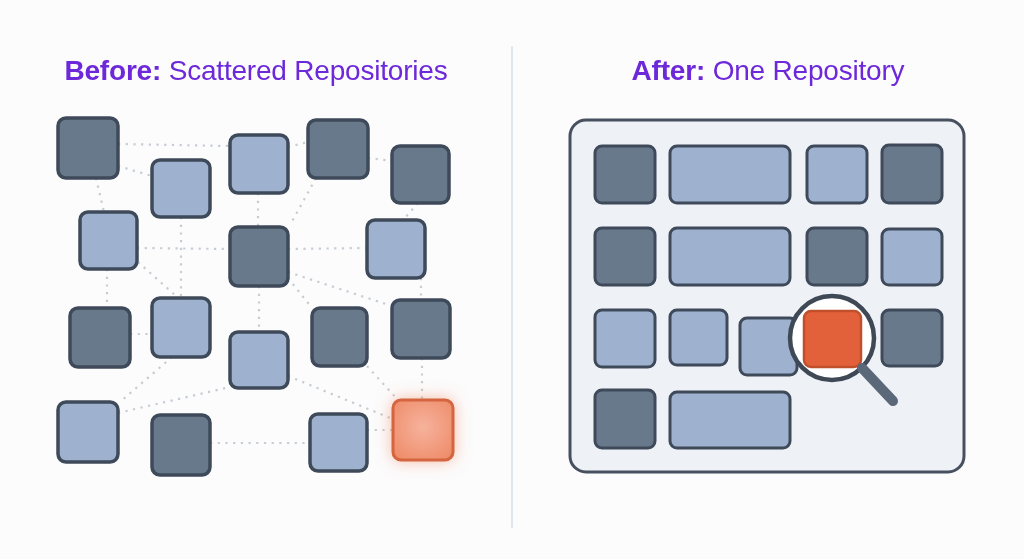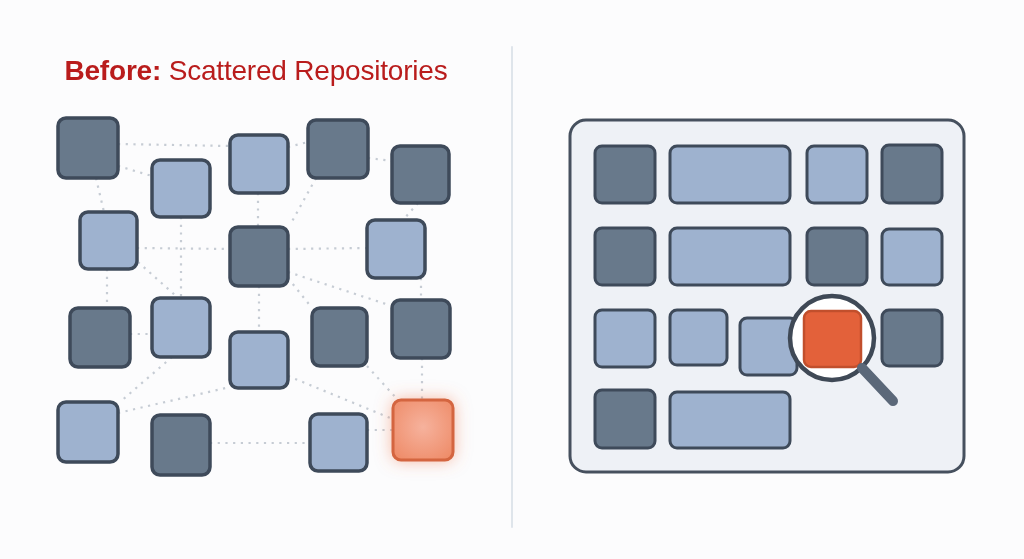--- a/index.html
+++ b/index.html
@@ -2,41 +2,44 @@
 <html><head>
 <meta charset="utf-8">
 <style>
   html,body{margin:0;padding:0;background:#ffffff;}
   .stage{
     position:relative;width:1024px;height:559px;overflow:hidden;
     background:#fcfcfd;font-family:"Liberation Sans",sans-serif;
   }
   .title{
     position:absolute;top:54px;width:512px;text-align:center;
-    font-size:28px;line-height:34px;color:#b91c1c;letter-spacing:-0.2px;
+    font-size:28px;line-height:34px;color:#6d28d9;letter-spacing:-0.2px;
     white-space:nowrap;
   }
   .title .bold{font-weight:700;}
   .title.left{left:0;}
   .title.right{left:512px;}
   .divider{
     position:absolute;left:511px;top:46px;width:2px;height:482px;
     border-radius:1px;
   }
   svg.canvas{position:absolute;left:0;top:0;}
 </style>
 </head>
 <body>
 
 <div class="stage" style="background: rgb(252, 252, 253);">
 
   <div class="title left">
     <span class="bold">Before:</span><span> Scattered Repositories</span>
   </div>
 
+  <div class="title right">
+    <span class="bold">After:</span><span> One Repository</span>
+  </div>
 
   <div class="divider" style="background: rgb(223, 229, 235);"></div>
 
   <svg class="canvas" width="1024" height="559" viewBox="0 0 1024 559">
     <defs>
         <radialGradient id="glowGrad" cx="50%" cy="45%" r="70%">
           <stop offset="0%" stop-color="#f6b29d"></stop>
           <stop offset="100%" stop-color="#ee8a66"></stop>
         </radialGradient>
         <filter id="glowHalo" x="-60%" y="-60%" width="220%" height="220%">

